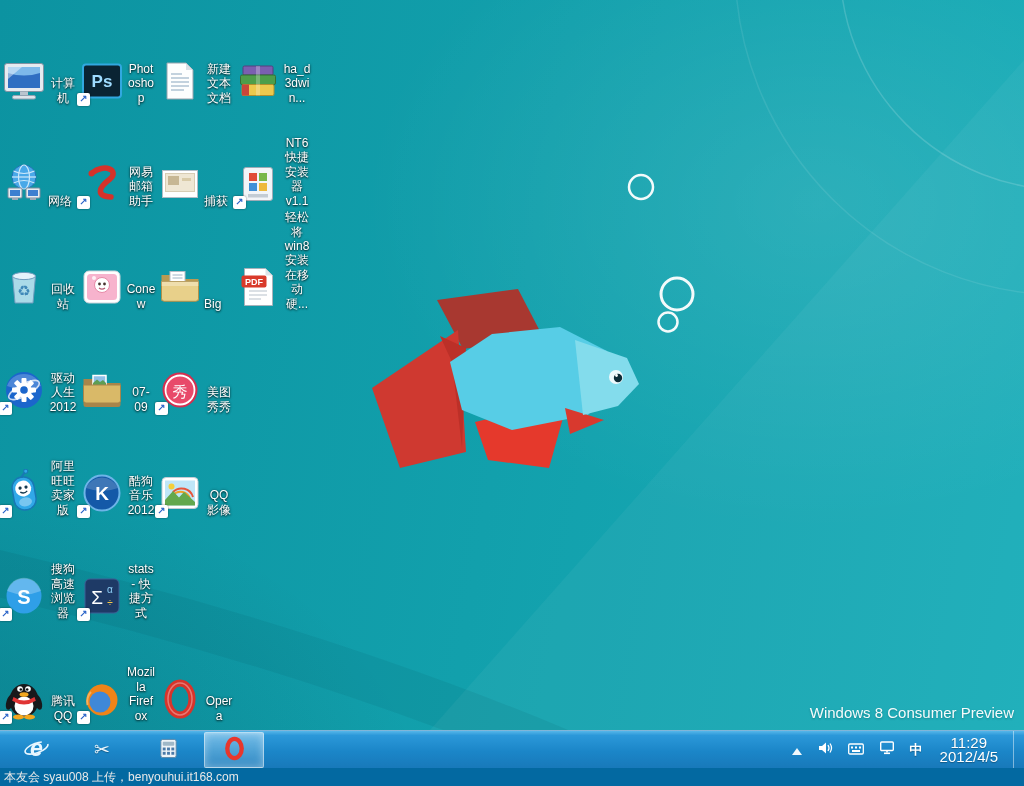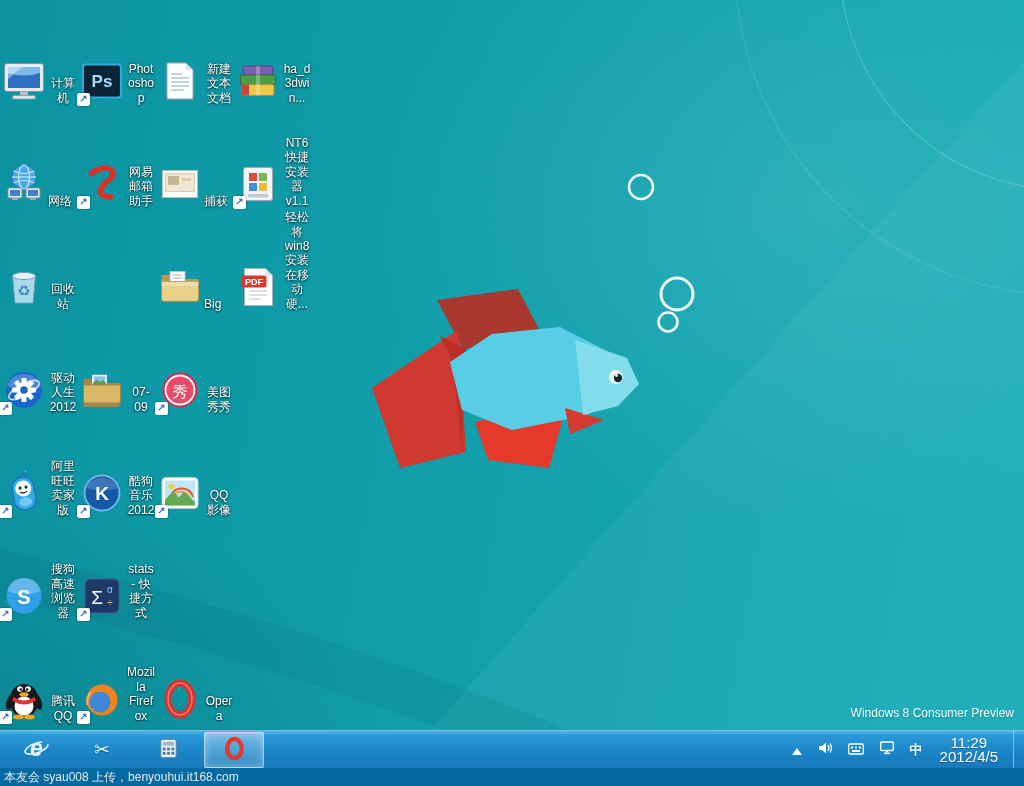--- a/index.html
+++ b/index.html
@@ -25,21 +25,21 @@
   .dicon .label{margin-top:10px;font-size:12px;color:#fff;text-align:center;line-height:1.2;
     max-width:76px;word-break:break-word;
     text-shadow:0 1px 2px rgba(0,0,0,.8),0 0 3px rgba(0,0,0,.45)}
   .badge{position:absolute;left:-1px;bottom:-1px;width:13px;height:13px;background:#fff;
     border-radius:2px;font-size:10px;line-height:12px;font-weight:bold;color:#2a64c8;
     text-align:center;box-shadow:0 0 2px rgba(0,0,0,.55)}
   svg text{font-family:"Liberation Sans","DejaVu Sans",sans-serif}
 
   
   .watermark{position:absolute;right:10px;bottom:6px;text-align:right;color:rgba(255,255,255,.96);
-    font-size:12px;line-height:22px;text-shadow:0 1px 2px rgba(0,60,70,.35)}
+    font-size:15px;line-height:22px;text-shadow:0 1px 2px rgba(0,60,70,.35)}
 
   
   .taskbar{position:absolute;left:0;top:730px;width:1024px;height:38px;display:flex;align-items:center;
     background:linear-gradient(180deg,#55b6e9 0%,#2b98d9 12%,#1b86c8 55%,#1879ba 100%);
     border-top:1px solid rgba(255,255,255,.45)}
   .tb-left{display:flex;align-items:center;height:100%;padding-left:6px}
   .tb-btn{width:60px;height:36px;margin-right:6px;display:flex;align-items:center;justify-content:center;
     background:transparent;border:1px solid transparent;cursor:pointer;border-radius:2px}
   .tb-btn.active{background:linear-gradient(rgba(255,255,255,.34),rgba(255,255,255,.12));
     border:1px solid rgba(255,255,255,.55);box-shadow:inset 0 0 8px rgba(255,255,255,.4)}
@@ -204,20 +204,34 @@
         <div class="art">
           <svg viewBox="0 0 48 48">
               <path d="M12.5 13 h23 l-2.5 27 h-18 z" fill="rgba(205,233,248,.82)" stroke="#6f9cbe"></path>
               <ellipse cx="24" cy="13" rx="11.5" ry="3.6" fill="#e4f2fb" stroke="#6f9cbe"></ellipse>
               <text x="24" y="33" font-size="15" fill="#3f88b8" text-anchor="middle">♻</text>
             </svg>
         </div>
         <div class="label">回收站</div>
       </div>
 
+      <div class="dicon" style="grid-area:3/2">
+        <div class="art">
+          <svg viewBox="0 0 48 48">
+              <rect x="6" y="8" width="36" height="32" rx="5" fill="#fff" stroke="#ccd3da"></rect>
+              <rect x="9" y="11" width="30" height="26" rx="3.5" fill="#f7b3cd"></rect>
+              <circle cx="24" cy="22" r="7.5" fill="#fff" stroke="#e78aa8"></circle>
+              <circle cx="21.5" cy="21" r="1.4" fill="#44322e"></circle>
+              <circle cx="26.5" cy="21" r="1.4" fill="#44322e"></circle>
+              <path d="M21 25 q3 2.3 6 0" fill="none" stroke="#b55a72" stroke-width="1.3"></path>
+              <circle cx="16" cy="15" r="2" fill="#fff" opacity=".8"></circle>
+            </svg>
+        </div>
+        <div class="label">Conew</div>
+      </div>
 
       <div class="dicon" style="grid-area:3/3">
         <div class="art">
           <svg viewBox="0 0 48 48">
               <path d="M5.5 12 h13 l4 4 h20 v22 H5.5 z" fill="#b99a52"></path>
               <rect x="14" y="8.5" width="15" height="12" fill="#fff" stroke="#b6bec6"></rect>
               <line x1="16.5" y1="12" x2="26.5" y2="12" stroke="#9fb4c6"></line>
               <line x1="16.5" y1="15" x2="26.5" y2="15" stroke="#9fb4c6"></line>
               <path d="M5.5 18.5 h37 v17 q0 2.8-2.8 2.8 H8.3 q-2.8 0-2.8-2.8 z" fill="#e8d08a" stroke="#b0914a"></path>
               <path d="M5.5 18.5 h37 v4.5 H5.5 z" fill="rgba(255,255,255,.3)"></path>

